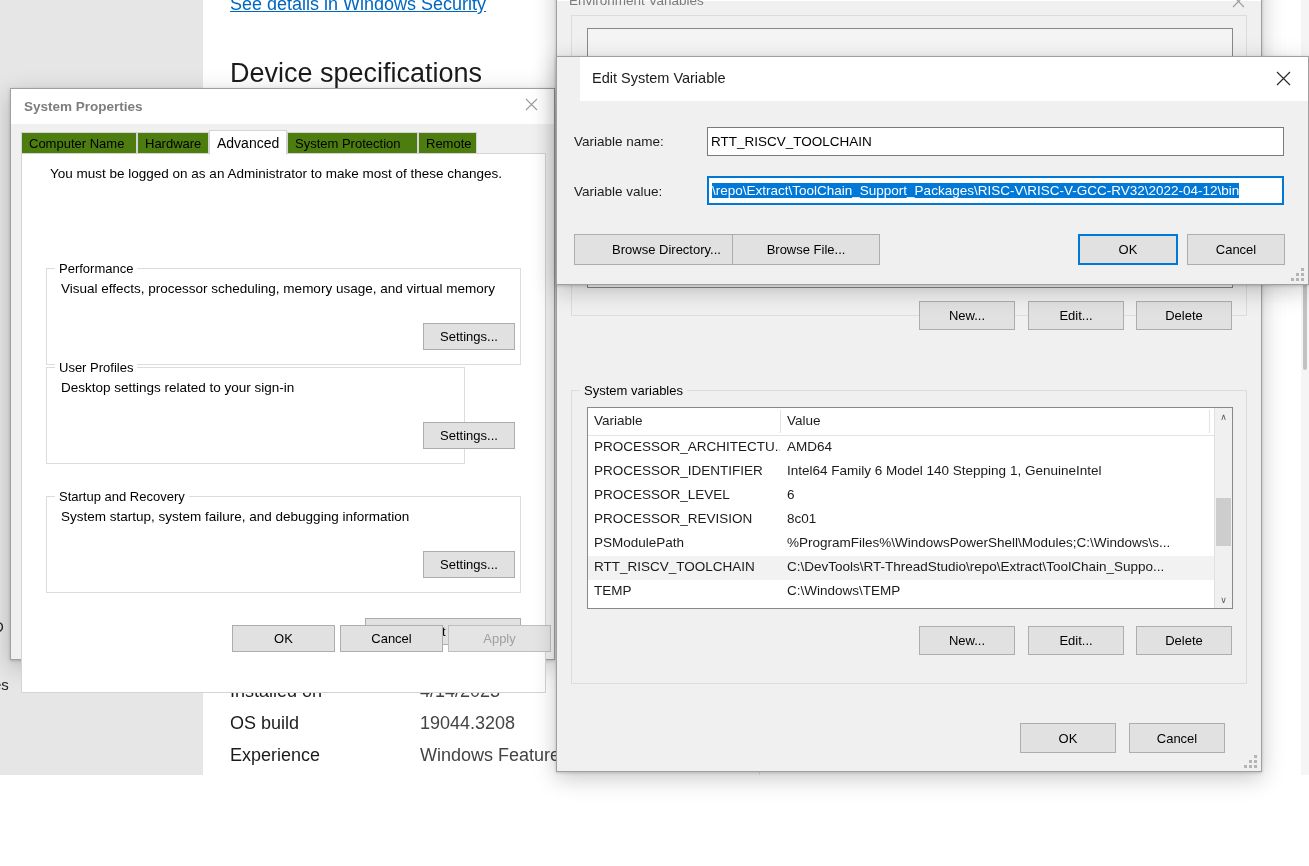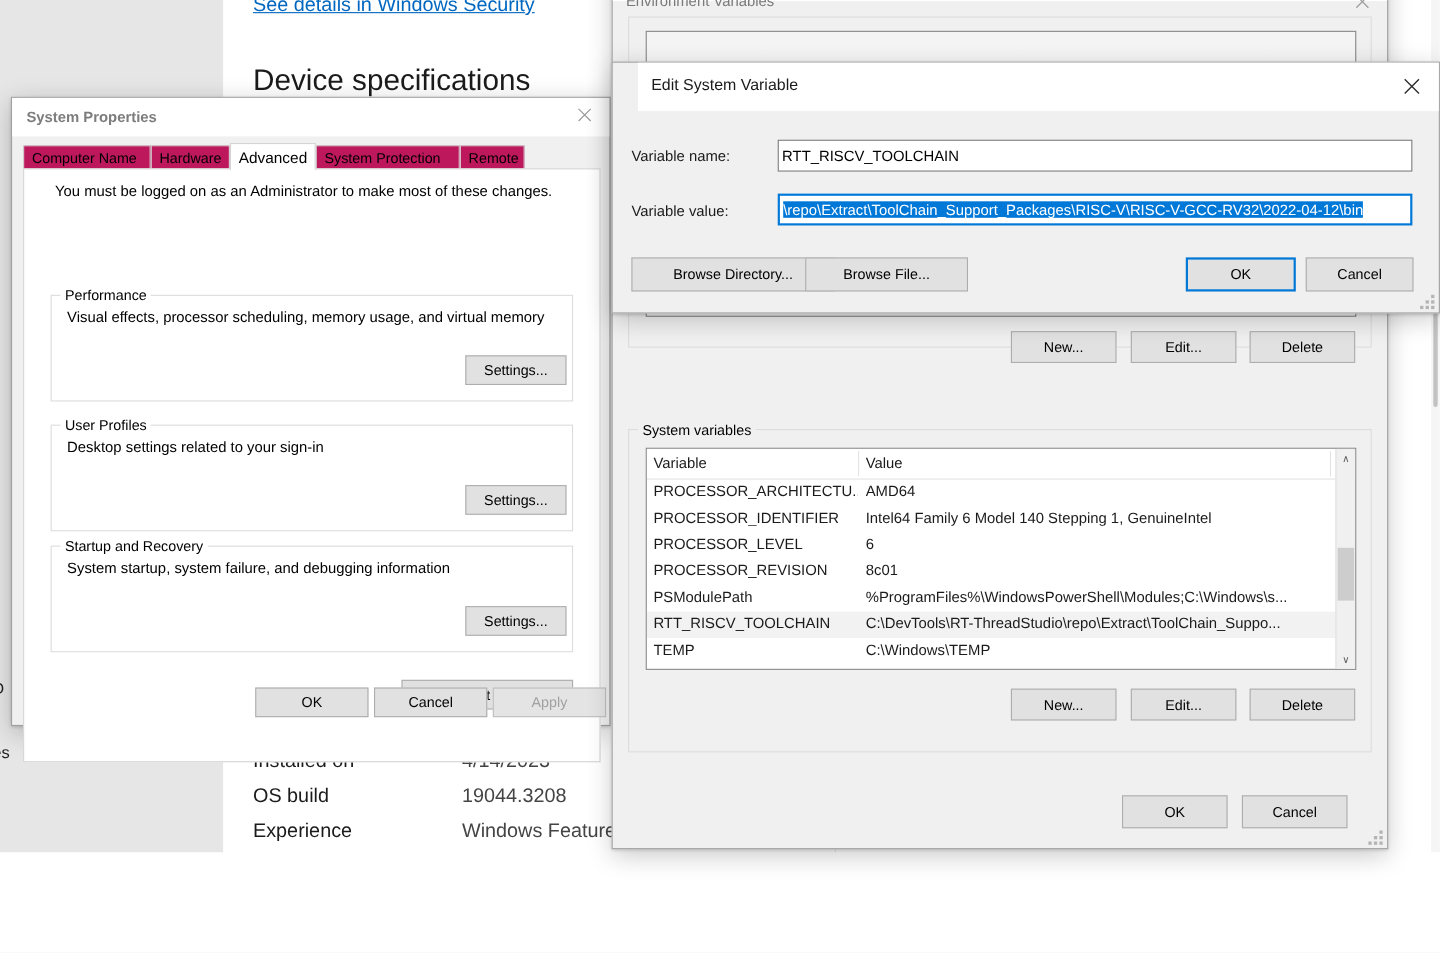--- a/index.html
+++ b/index.html
@@ -192,21 +192,21 @@
   #sysprops .win-titlebar .title { color: #7d7d7d; font-size: 13.5px; font-weight: bold; }
   #tabstrip {
     position: absolute;
     left: 10px; top: 41px;
     width: 525px; height: 24px;
   }
   .tab {
     position: absolute;
     top: 2px;
     height: 22px;
-    background: #be185d;
+    background: #4d7c0f;
     border: 1px solid #d4d4d4;
     border-bottom: none;
     box-sizing: border-box;
     display: flex;
     align-items: center;
     padding: 0 7px;
     font-size: 13px;
     color: #000;
     white-space: nowrap;
     cursor: default;
@@ -422,21 +422,21 @@
   <div id="tabpage">
 
     <div class="hint">You must be logged on as an Administrator to make most of these changes.</div>
 
     <div class="groupbox" style="left:24px;top:114px;width:475px;height:97px">
       <span class="gb-label">Performance</span>
       <div class="gb-desc">Visual effects, processor scheduling, memory usage, and virtual memory</div>
       <button class="btn" style="left:376px;top:54px;width:92px;height:27px">Settings...</button>
     </div>
 
-    <div class="groupbox" style="left:24px;top:232px;width:475px;height:97px">
+    <div class="groupbox" style="left:24px;top:213px;width:419px;height:97px">
       <span class="gb-label">User Profiles</span>
       <div class="gb-desc">Desktop settings related to your sign-in</div>
       <button class="btn" style="left:376px;top:54px;width:92px;height:27px">Settings...</button>
     </div>
 
     <div class="groupbox" style="left:24px;top:342px;width:475px;height:97px">
       <span class="gb-label">Startup and Recovery</span>
       <div class="gb-desc">System startup, system failure, and debugging information</div>
       <button class="btn" style="left:376px;top:54px;width:92px;height:27px">Settings...</button>
     </div>

